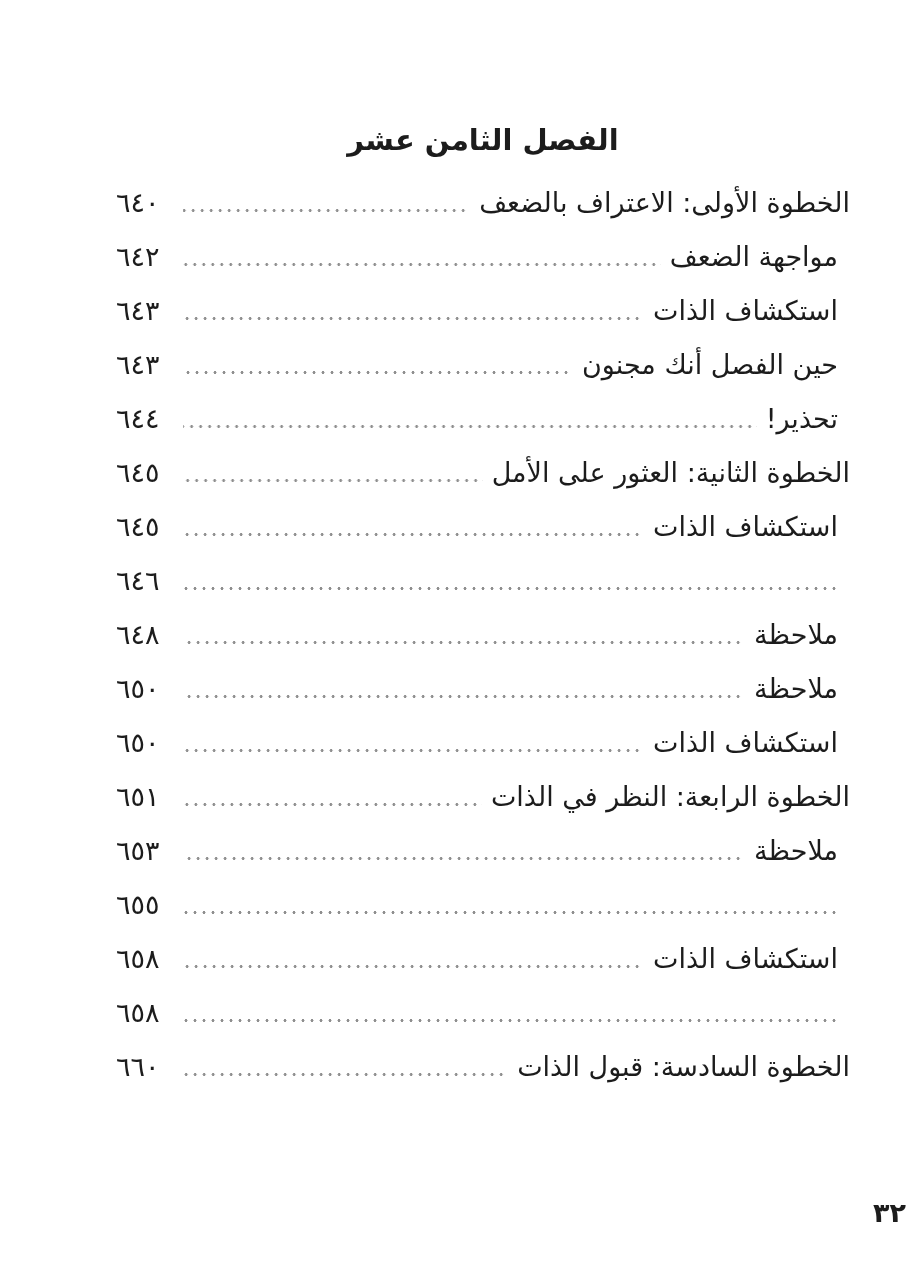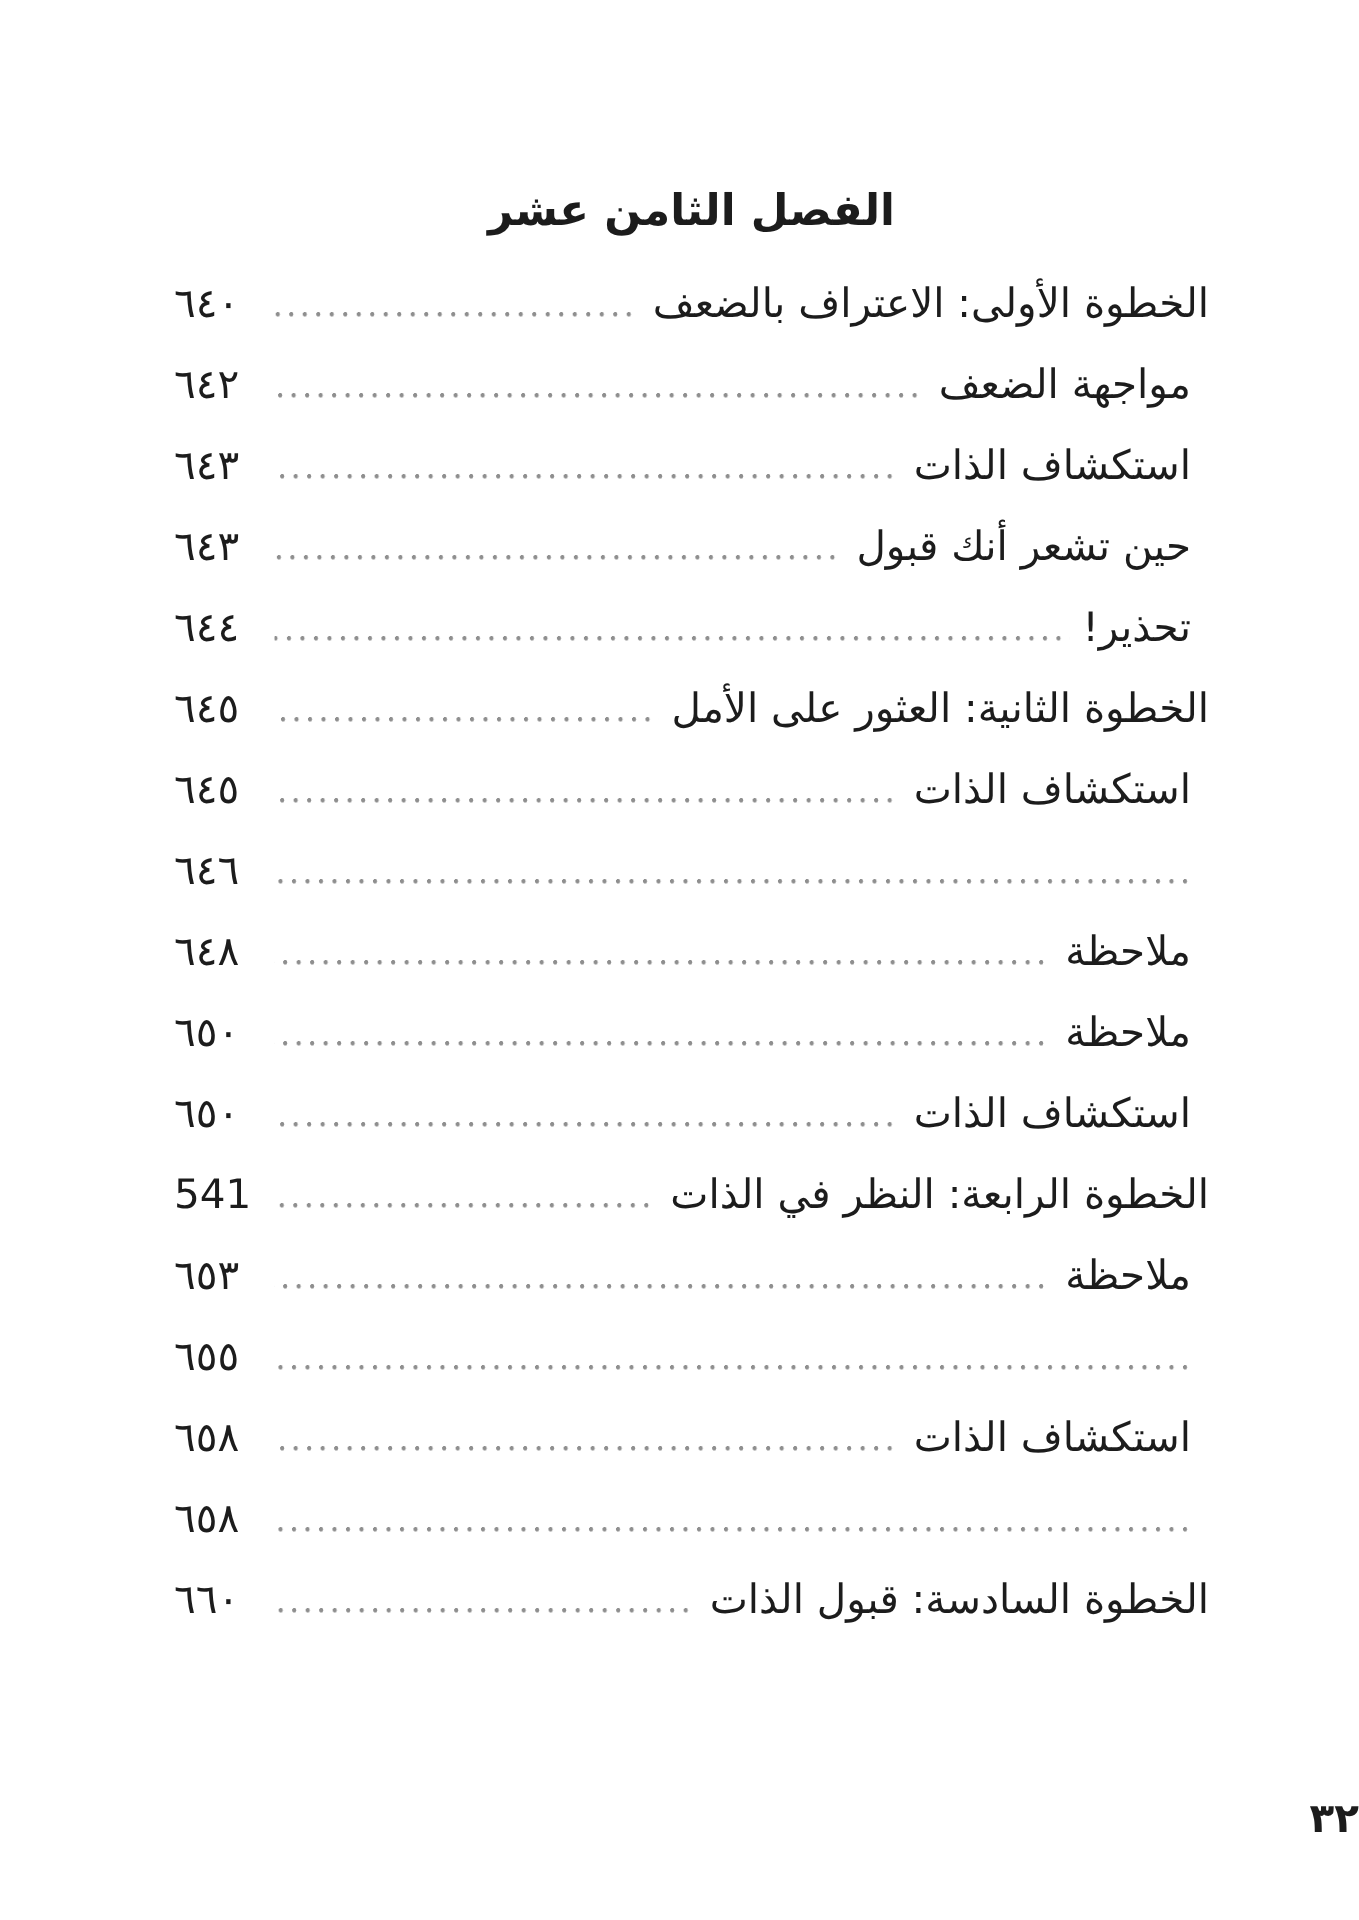--- a/index.html
+++ b/index.html
@@ -12,21 +12,21 @@
     width: 906px;
     height: 1280px;
     margin: 0 auto;
     background: #ffffff;
     overflow: hidden;
     font-family: "DejaVu Sans", sans-serif;
     color: #1c1c1c;
     direction: rtl;
   }
   .content {
-    padding: 112px 100px 0 116px; 
+    padding: 112px 56px 0 116px; 
   }
   .chapter-title {
     text-align: center;
     font-size: 29px;
     font-weight: bold;
     line-height: 56px;
     letter-spacing: 0;
   }
   .chapter-subtitle {
     text-align: center;
@@ -95,21 +95,21 @@
           <span class="toc-title">مواجهة الضعف</span>
           <span class="dot-leader"></span>
           <span class="toc-page">٦٤٢</span>
         </div>
         <div class="toc-row sub">
           <span class="toc-title">استكشاف الذات</span>
           <span class="dot-leader"></span>
           <span class="toc-page">٦٤٣</span>
         </div>
         <div class="toc-row sub">
-          <span class="toc-title">حين تشعر أنك قبول</span>
+          <span class="toc-title">حين الفصل أنك مجنون</span>
           <span class="dot-leader"></span>
           <span class="toc-page">٦٤٣</span>
         </div>
         <div class="toc-row sub">
           <span class="toc-title">تحذير!</span>
           <span class="dot-leader"></span>
           <span class="toc-page">٦٤٤</span>
         </div>
         <div class="toc-row">
           <span class="toc-title">الخطوة الثانية: العثور على الأمل</span>
@@ -136,21 +136,21 @@
           <span class="toc-page">٦٥٠</span>
         </div>
         <div class="toc-row sub">
           <span class="toc-title">استكشاف الذات</span>
           <span class="dot-leader"></span>
           <span class="toc-page">٦٥٠</span>
         </div>
         <div class="toc-row">
           <span class="toc-title">الخطوة الرابعة: النظر في الذات</span>
           <span class="dot-leader"></span>
-          <span class="toc-page">541</span>
+          <span class="toc-page">٦٥١</span>
         </div>
         <div class="toc-row sub">
           <span class="toc-title">ملاحظة</span>
           <span class="dot-leader"></span>
           <span class="toc-page">٦٥٣</span>
         </div>
         <div class="toc-row">
           <span class="dot-leader"></span>
           <span class="toc-page">٦٥٥</span>
         </div>

